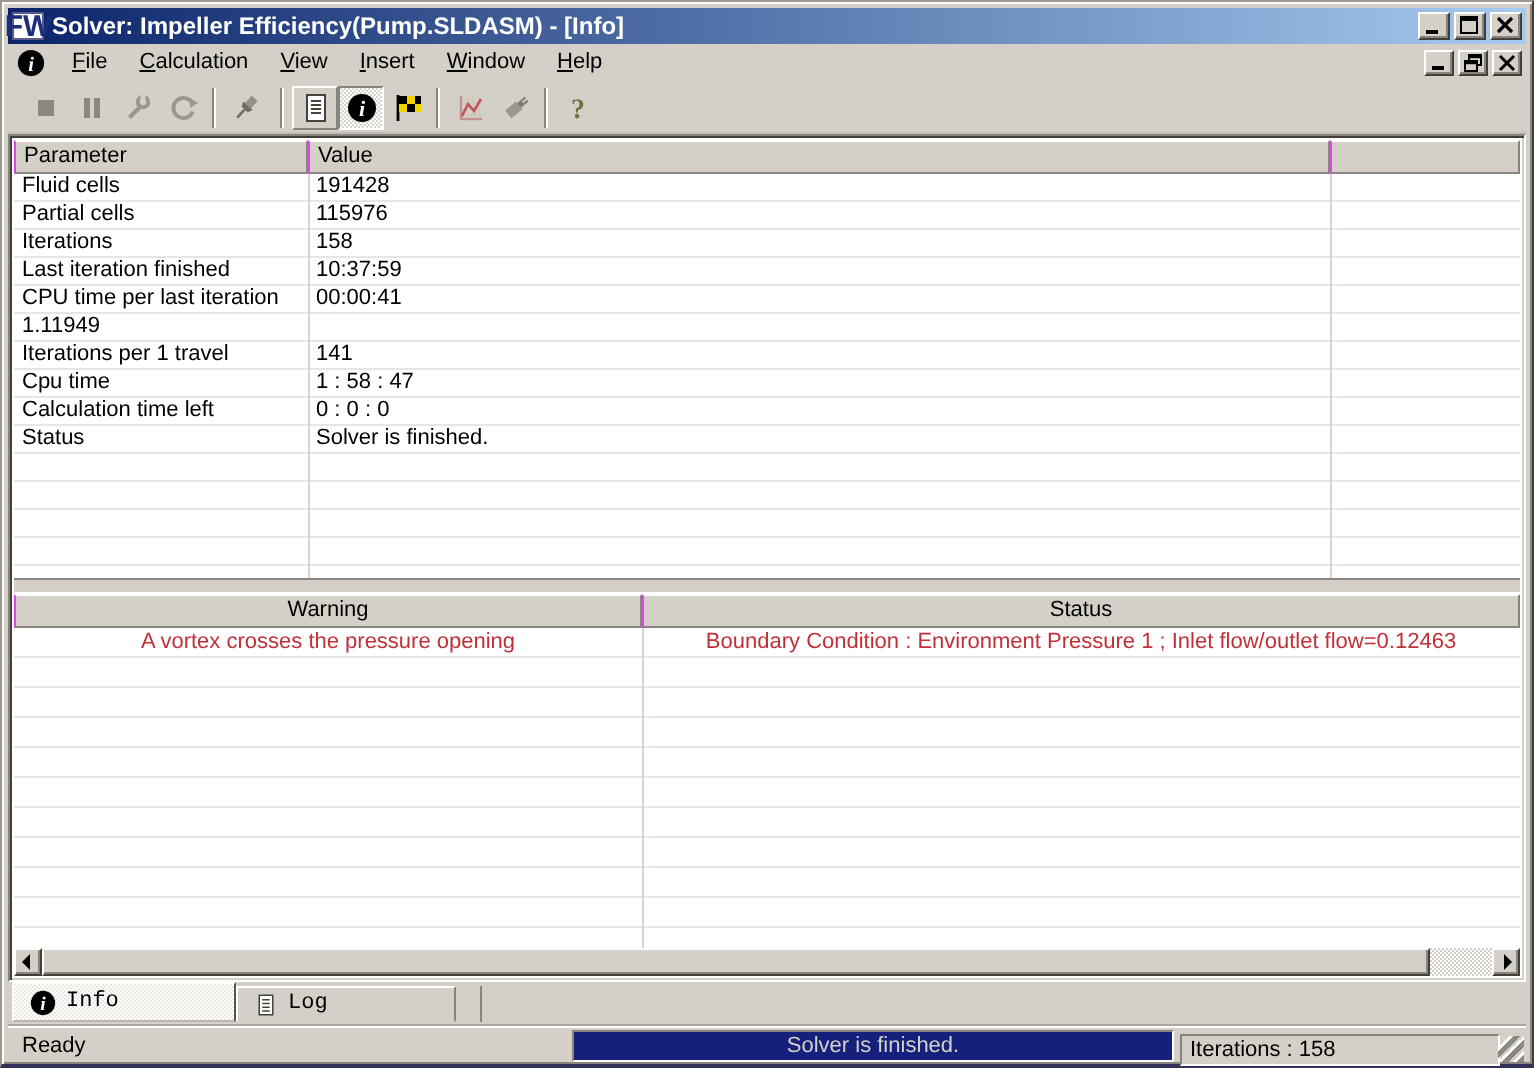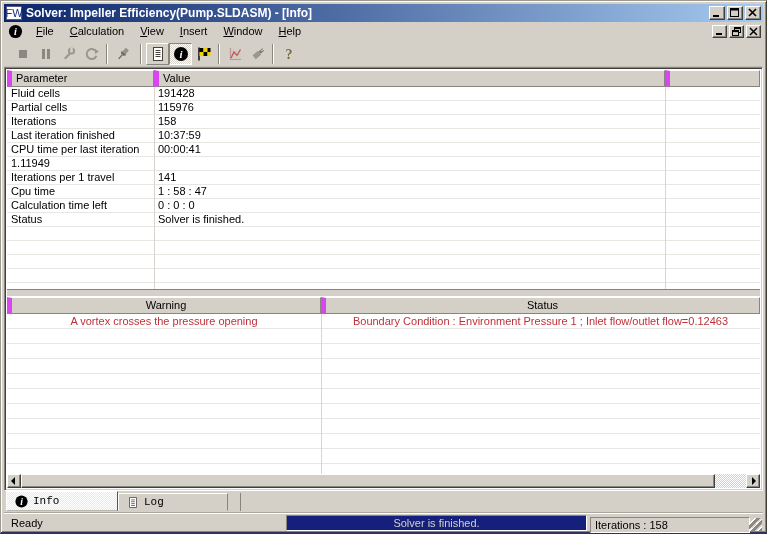--- a/index.html
+++ b/index.html
@@ -11,21 +11,21 @@
   body{background:#6b6b6b;font-family:"Liberation Sans","DejaVu Sans",sans-serif;font-size:11px;color:#000;
        display:flex;justify-content:flex-start;align-items:flex-start}
   .window{position:relative;width:767px;height:534px;background:var(--win-bg);
           border-right:1px solid var(--ddk);border-bottom:2px solid #31315a;
           border-left:1px solid #9b988f;border-top:1px solid #9b988f;
           box-shadow:inset 1px 1px 0 #fff, inset -1px -1px 0 var(--dk);}
   
   .titlebar{position:absolute;left:3px;top:3px;right:3px;height:18px;display:flex;align-items:center;
             background:linear-gradient(to right,var(--title-grad-start),var(--title-grad-end));padding:0 2px;}
   .app-icon{width:16px;height:14px;background:#fff;border:1px solid #5a5a8a;color:#1a2e7c;
-            font-weight:normal;font-size:11px;display:flex;align-items:center;justify-content:center;letter-spacing:0;}
+            font-weight:bold;font-size:15px;display:flex;align-items:center;justify-content:center;letter-spacing:0;}
   .title-text{color:#fff;font-weight:bold;font-size:12px;margin-left:4px;white-space:nowrap;overflow:hidden;}
   .winbtns{margin-left:auto;display:flex;gap:2px;}
   .wbtn{width:16px;height:14px;background:var(--win-bg);border:1px solid;
         border-color:#fff var(--ddk) var(--ddk) #fff;box-shadow:inset -1px -1px 0 var(--dk);
         display:flex;align-items:center;justify-content:center;}
   .wbtn svg{display:block}
   
   .menubar{position:absolute;left:3px;top:21px;right:3px;height:19px;display:flex;align-items:center;padding:0 2px;}
   .child-sysicon{width:15px;height:15px;margin:0 5px 0 2px;}
   .menu-item{padding:2px 8px 3px;cursor:default;}
@@ -42,21 +42,21 @@
   .tsep{width:2px;height:20px;border-left:1px solid var(--dk);border-right:1px solid #fff;margin:0 3px;}
   .tsep.band{margin:0 4px 0 6px}
   
   .client{position:absolute;left:3px;top:66px;right:3px;height:424px;background:#fff;
           border:1px solid;border-color:var(--dk) #fff #fff var(--dk);
           box-shadow:inset 1px 1px 0 var(--ddk), inset -1px -1px 0 var(--win-bg);
           padding:2px;display:flex;flex-direction:column;}
   .thead{display:grid;height:17px;flex:0 0 17px;}
   .thead.p{grid-template-columns:147px 511px 1fr;}
   .thead.w{grid-template-columns:314px 1fr;}
-  .hcell{background:var(--win-bg);border-top:1px solid #fff;border-left:5px solid #d946ef;
+  .hcell{background:var(--win-bg);border-top:1px solid #fff;border-left:1px solid #d946ef;
          border-right:1px solid var(--dk);border-bottom:1px solid var(--dk);
          padding:1px 4px 0;white-space:nowrap;overflow:hidden;}
   .tbody{position:relative;flex:1;overflow:hidden;}
   .tbody.p{background:repeating-linear-gradient(to bottom,#fff 0 13px,#e7e6e2 13px 14px);}
   .tbody.w{background:repeating-linear-gradient(to bottom,#fff 0 14px,#e7e6e2 14px 15px);}
   .vline{position:absolute;top:0;bottom:0;width:1px;background:#d8d4cc;}
   .prow{display:grid;grid-template-columns:147px 511px 1fr;height:14px;line-height:13px;}
   .wrow{display:grid;grid-template-columns:314px 1fr;height:15px;line-height:14px;}
   .cell{padding:0 4px;white-space:nowrap;overflow:hidden;}
   .red{color:var(--warning-text);}

